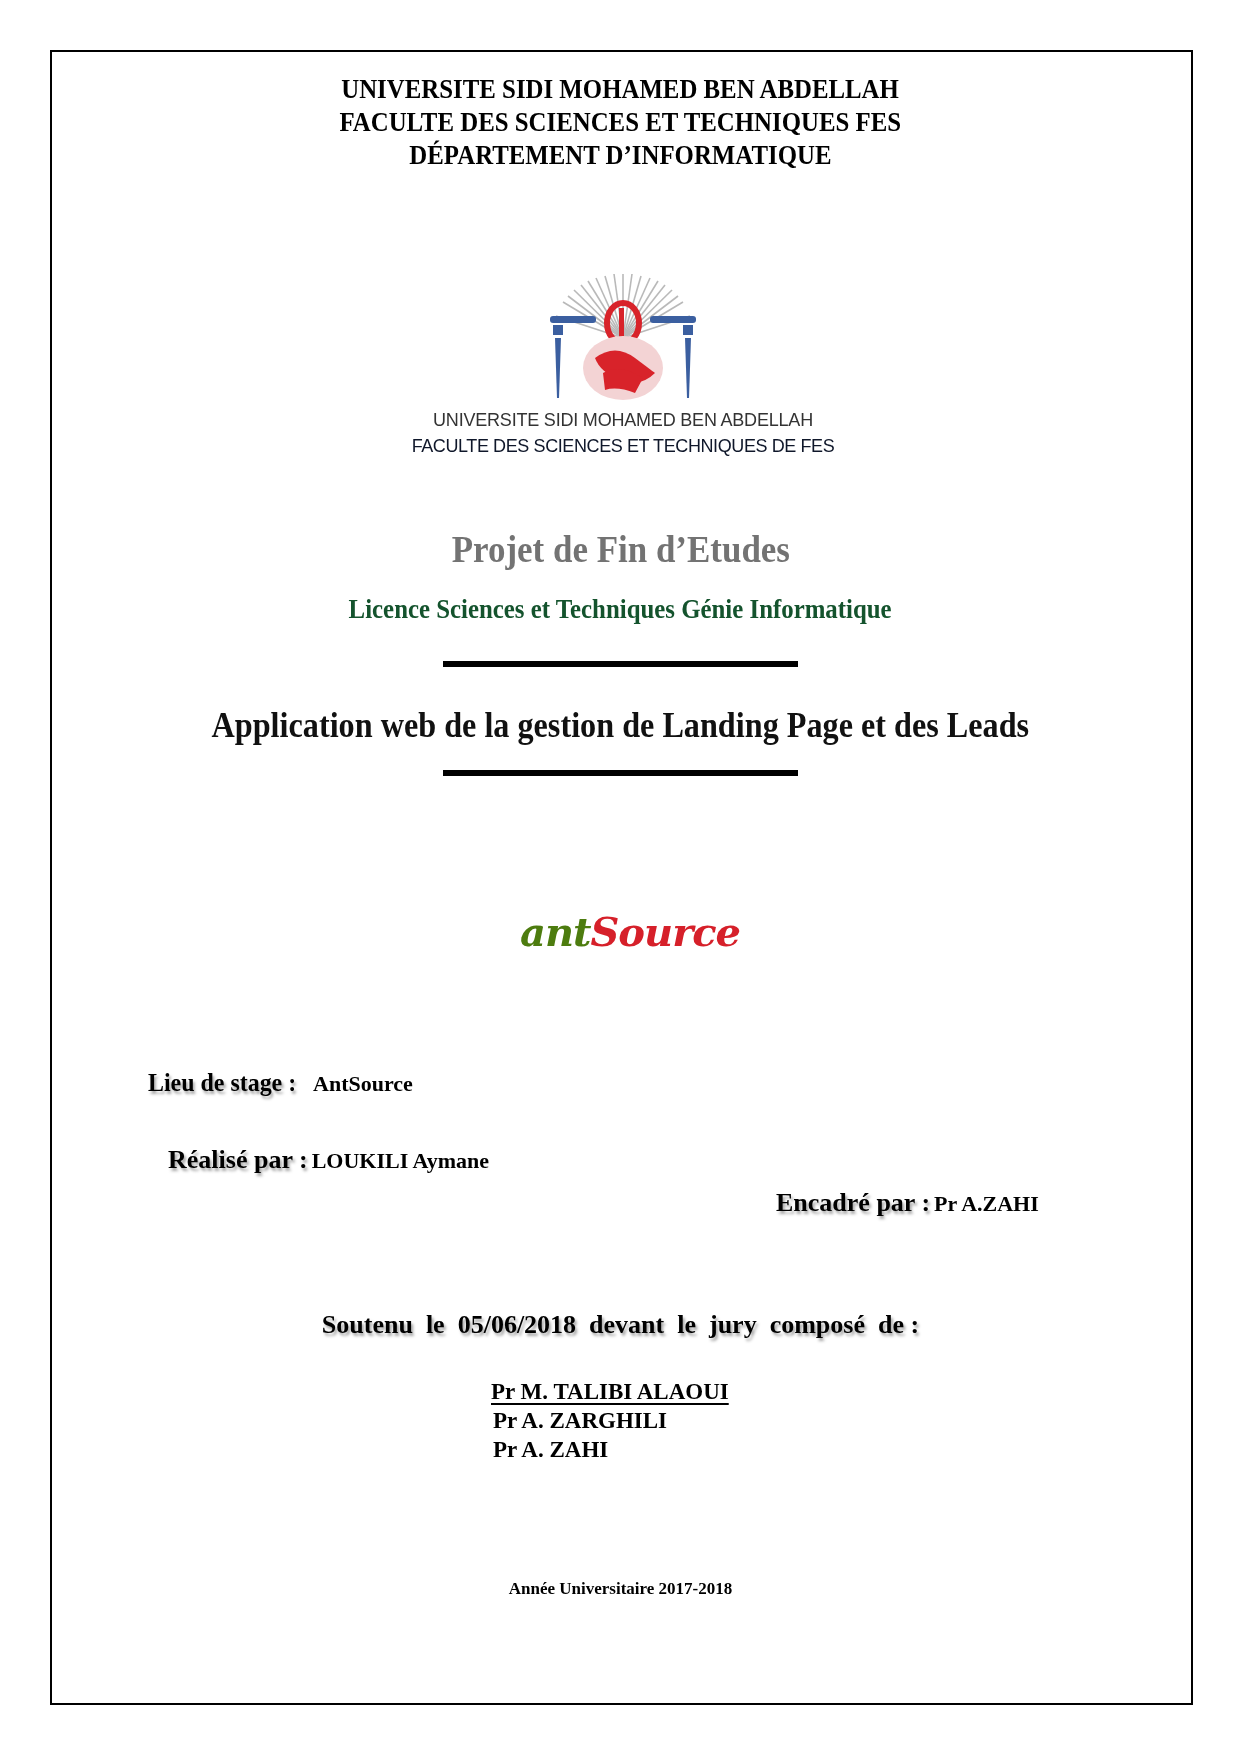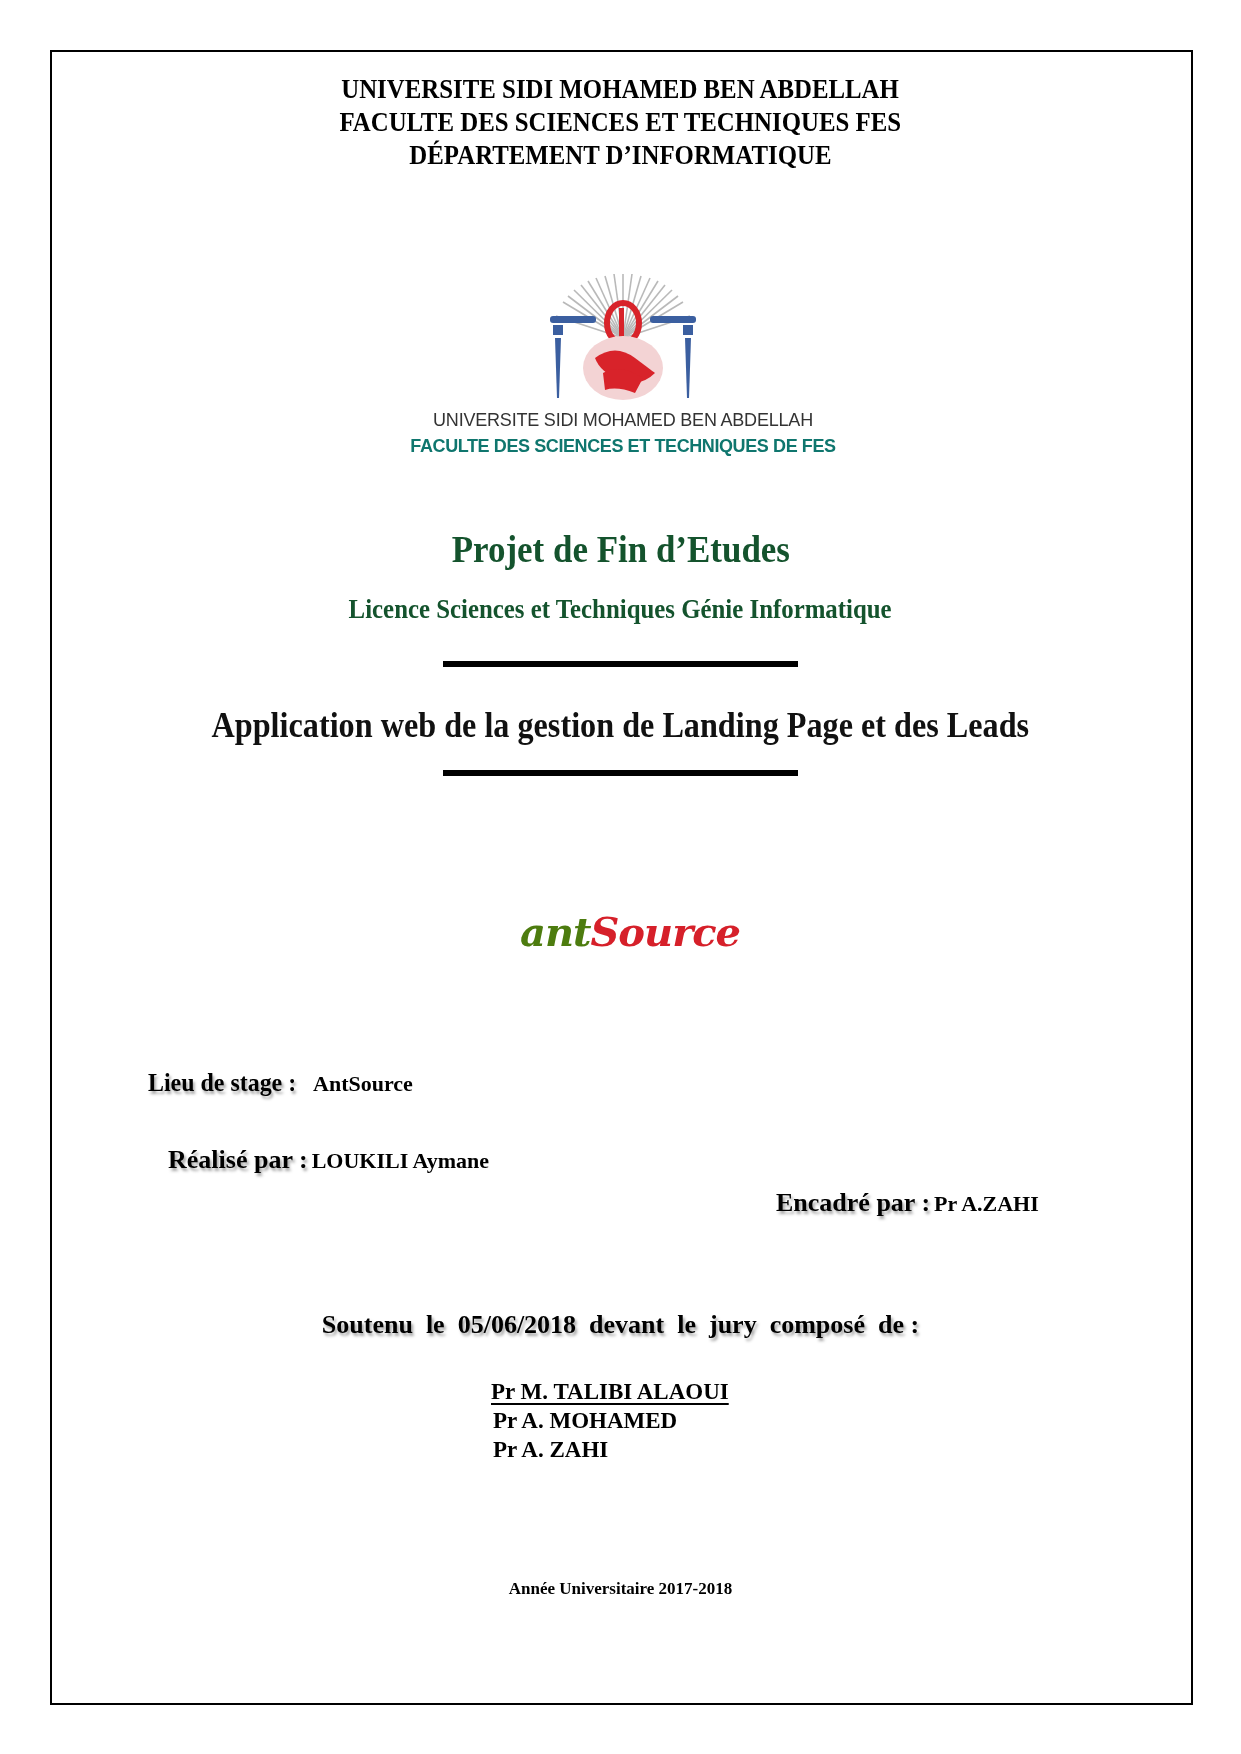--- a/index.html
+++ b/index.html
@@ -4,29 +4,29 @@
 <style>
   html, body { margin: 0; padding: 0; background: #ffffff; }
   body { width: 1241px; height: 1754px; position: relative; overflow: hidden;
          font-family: "Liberation Serif", "DejaVu Serif", serif; color: #000; }
   .page-border { position: absolute; left: 50px; top: 50px; width: 1139px; height: 1651px;
                  border: 2px solid #000; box-sizing: content-box; }
   .abs { position: absolute; }
   .center { left: 0; width: 1241px; text-align: center; }
   .hdr { font-weight: bold; font-size: 27px; line-height: 33px; letter-spacing: 0px; }
   .cond { transform: scaleX(0.92); display: inline-block; }
-  .title-main { font-weight: bold; font-size: 38px; color: #14532d; }
+  .title-main { font-weight: bold; font-size: 38px; color: #737373; }
   .title-sub { font-weight: bold; font-size: 27px; color: #14532d; }
   .app-title { font-weight: bold; font-size: 35px; color: #111; }
   .rule { position: absolute; left: 443px; width: 355px; height: 6px; background: #000; }
   .logo-wrap { position: absolute; left: 405px; top: 268px; width: 436px; height: 200px; }
   .logo-caption { position: absolute; left: 0; width: 436px; text-align: center;
                   font-family: "Liberation Sans", "DejaVu Sans", sans-serif; }
   .cap1 { top: 142px; font-size: 18px; color: #333; letter-spacing: -0.2px; }
-  .cap2 { top: 168px; font-size: 18px; color: #0f766e; font-weight: bold; letter-spacing: -0.4px; }
+  .cap2 { top: 168px; font-size: 18px; color: #0f172a; font-weight: normal; letter-spacing: -0.4px; }
   .ant-logo { position: absolute; left: 520px; top: 908px; font-size: 40px; font-weight: bold;
               font-style: italic; font-family: "DejaVu Serif", serif; letter-spacing: -1px; }
   .ant-logo .ant { color: #4d7c0f; }
   .ant-logo .src { color: #d6202a; }
   .label { font-weight: bold; font-size: 26px; text-shadow: 2px 3px 3px rgba(0,0,0,0.35); }
   .value { font-weight: bold; font-size: 22px; }
   .jury { font-weight: bold; font-size: 23px; line-height: 29px; }
   .jury-first { text-decoration: underline; text-decoration-thickness: 2px; text-underline-offset: 4px; }
   .year { font-weight: bold; font-size: 17px; }
 </style>
@@ -122,19 +122,19 @@
   <span class="label">Encadré par :</span>
   <span class="value">Pr A.ZAHI</span>
 </div>
 
 <div class="abs center" style="top:1310px;">
   <span class="label" style="white-space:pre;">Soutenu  le  05/06/2018  devant  le  jury  composé  de :</span>
 </div>
 
 <div class="abs jury" style="left:491px; top:1377px;">
   <div class="jury-first">Pr M. TALIBI ALAOUI</div>
-  <div style="padding-left:2px;">Pr A. MOHAMED</div>
+  <div style="padding-left:2px;">Pr A. ZARGHILI</div>
   <div style="padding-left:2px;">Pr A. ZAHI</div>
 </div>
 
 <div class="abs center year" style="top:1579px;">
   <span>Année Universitaire 2017-2018</span>
 </div>
 
 </body></html>

